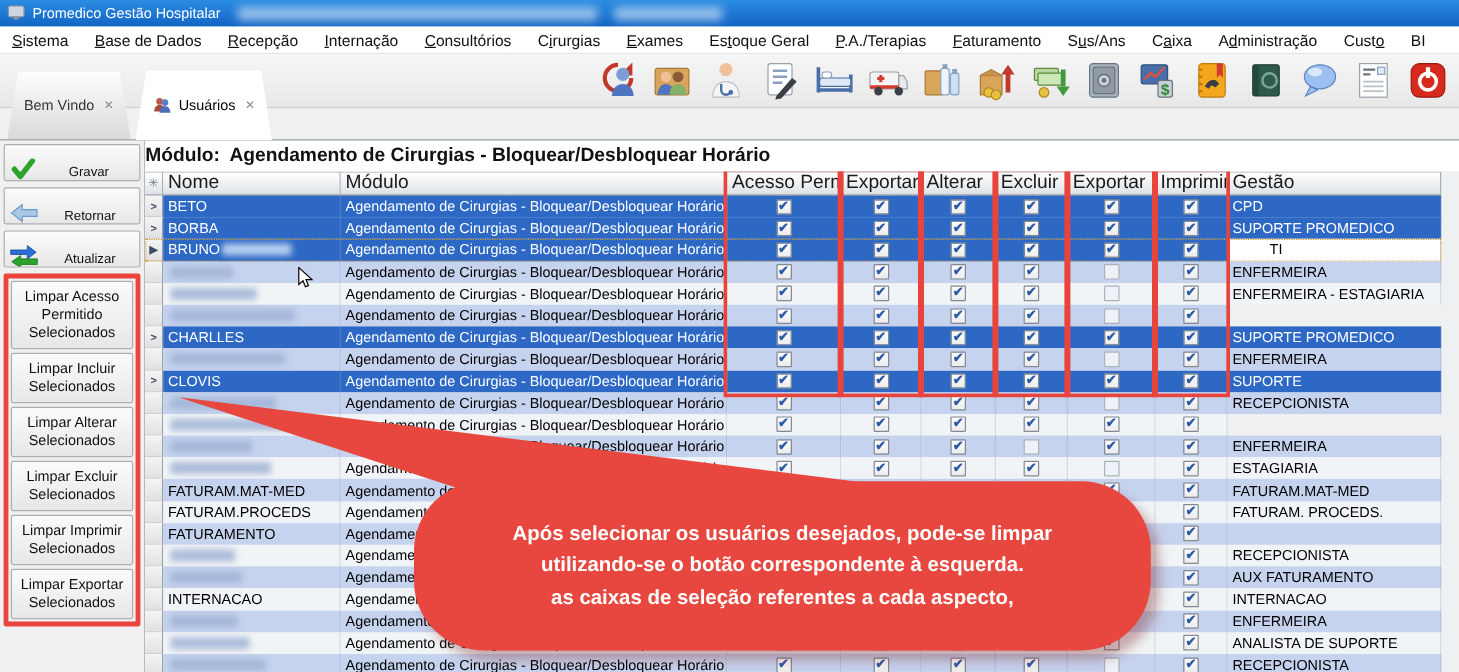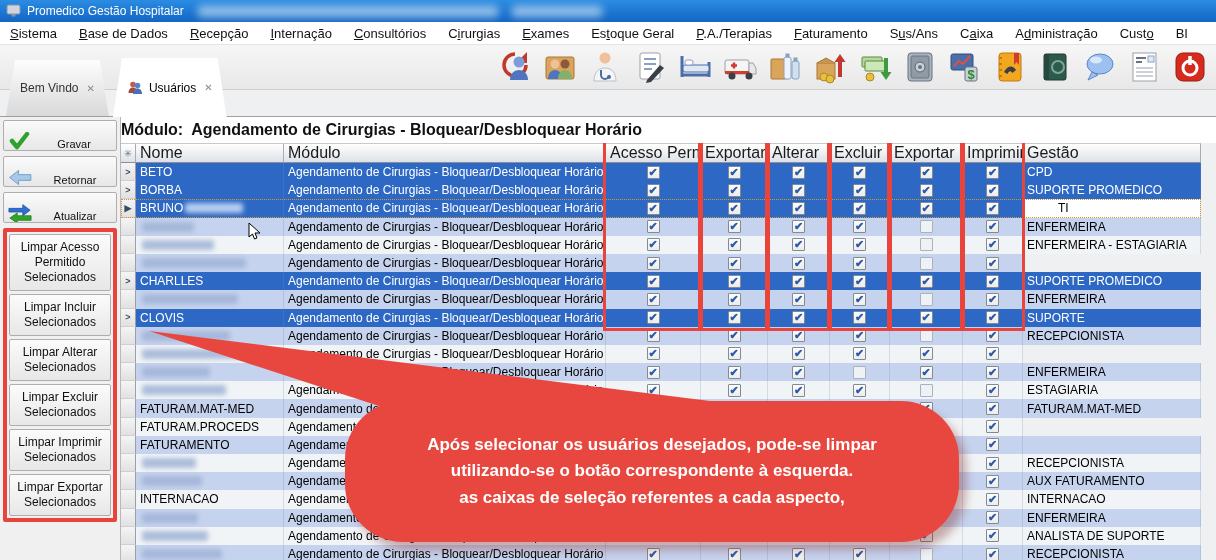--- a/index.html
+++ b/index.html
@@ -690,20 +690,21 @@
             </div>
             <div class="cell chk" style="width: 60px;">
               <span class="cb">✔</span>
             </div>
             <div class="cell chk" style="width: 73px;">
               <span class="cb">✔</span>
             </div>
             <div class="cell chk" style="width: 60px;">
               <span class="cb">✔</span>
             </div>
+            <div class="cell fn" style="width: 178px;">FATURAM. PROCEDS.</div>
           </div>
           <div class="row even">
             <div class="cell ind" style="width: 15px;"></div>
             <div class="cell" style="width: 148px;">
               <span>FATURAMENTO</span>
             </div>
             <div class="cell" style="width: 322px;">Agendamento de Cirurgias - Bloquear/Desbloquear Horário</div>
             <div class="cell chk" style="width: 95px;">
               <span class="cb">✔</span>
             </div>

